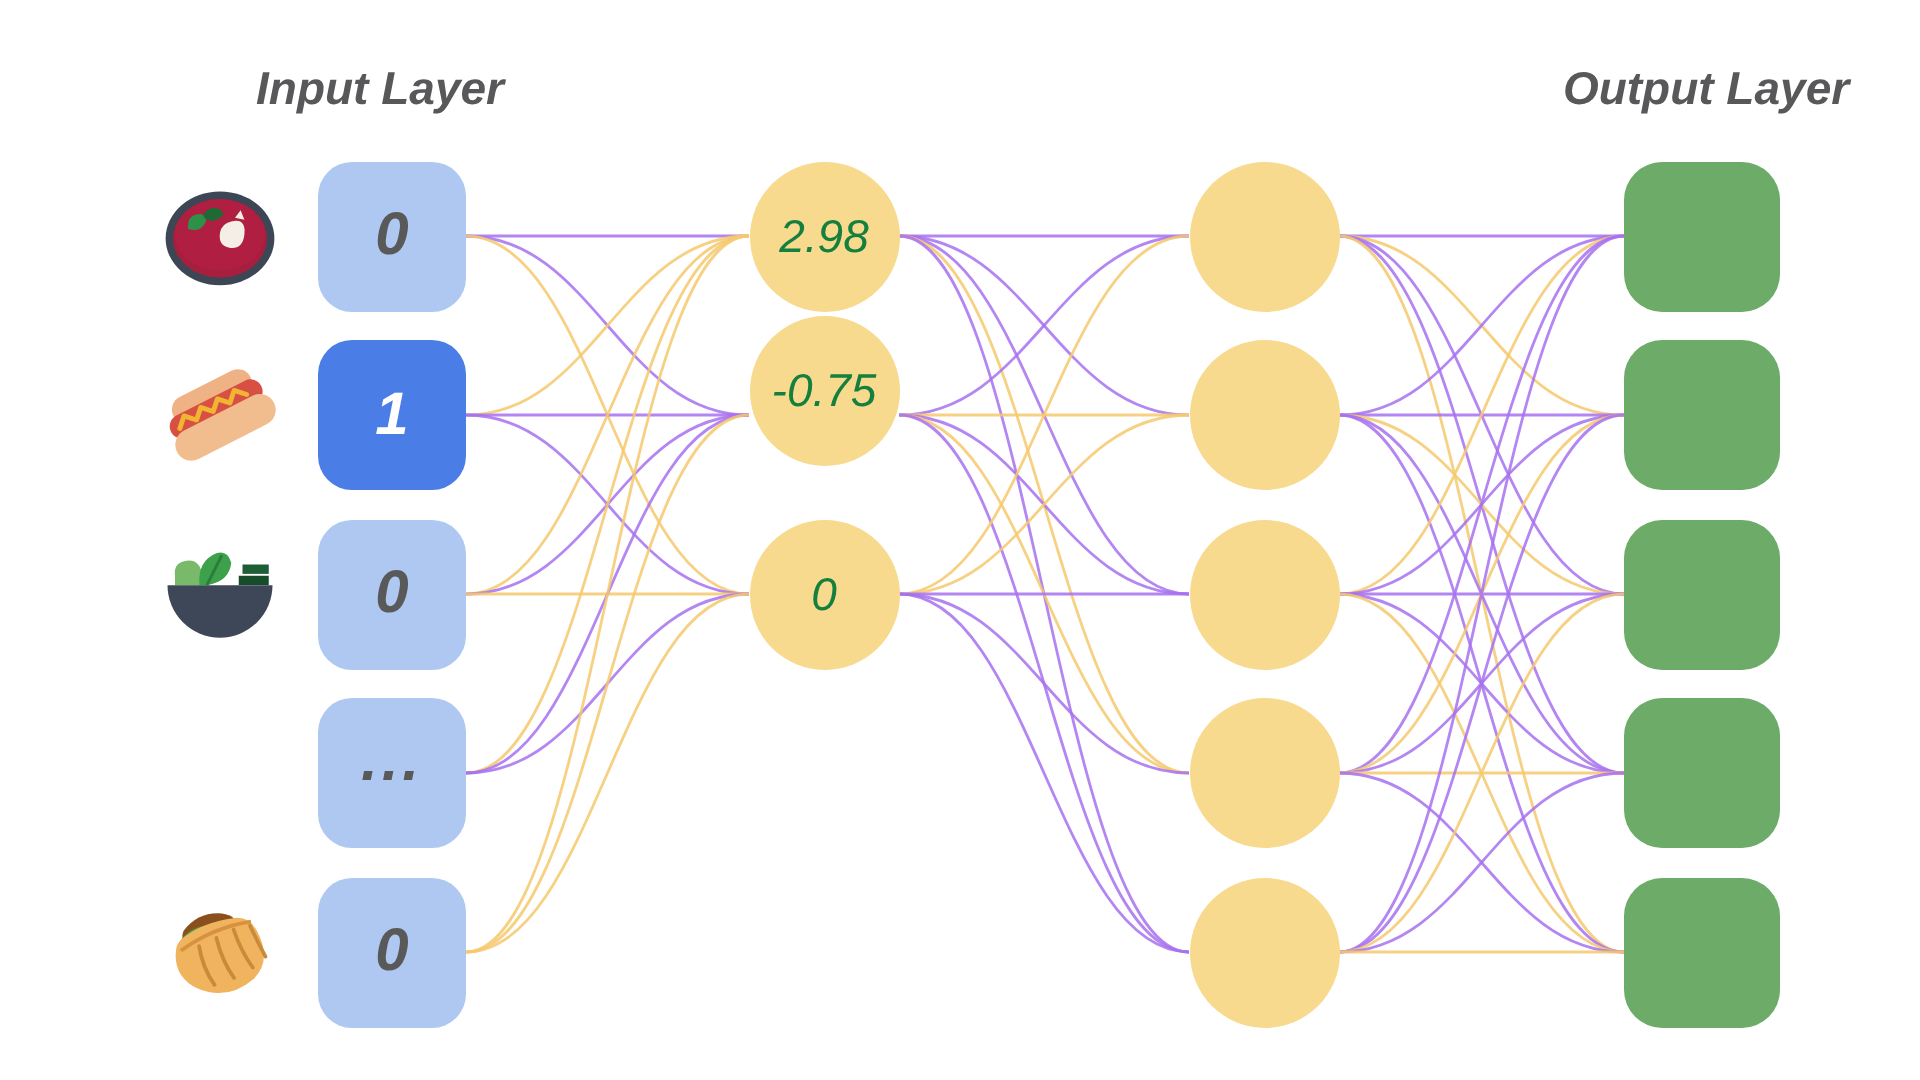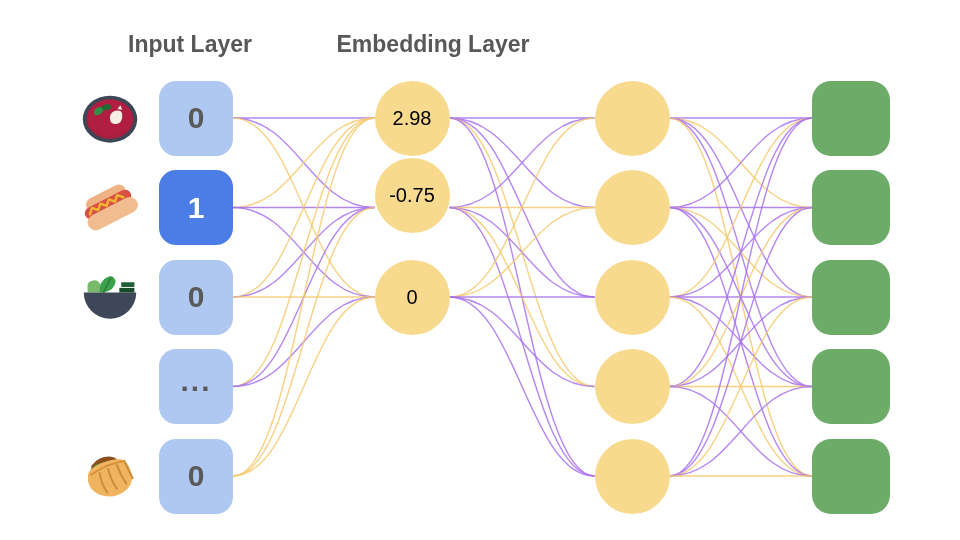--- a/index.html
+++ b/index.html
@@ -1,34 +1,34 @@
 <!DOCTYPE html>
 <html><head>
 <meta charset="utf-8">
 <style>
   html,body{margin:0;padding:0;}
   body{
     width:960px;height:540px;position:relative;background:#ffffff;
     font-family:"Liberation Sans","DejaVu Sans",sans-serif;overflow:hidden;
   }
-  .stage{position:absolute;inset:0;}
+  .stage{position:absolute;inset:0;font-style:italic;}
   #edge-svg{position:absolute;left:0;top:0;width:960px;height:540px;}
   .layer-title{
     position:absolute;top:31px;transform:translateX(-50%);
     font-size:23px;font-weight:bold;color:#58585a;white-space:nowrap;
   }
   .node{position:absolute;display:flex;align-items:center;justify-content:center;box-sizing:border-box;}
   .input-node{
     width:74px;height:75px;border-radius:17px;background:#afc8f1;
     color:#595959;font-size:30px;font-weight:bold;
   }
   .input-node.active{background:#4a7de5;color:#ffffff;}
   .embed-node,.hidden-node{
     width:75px;height:75px;border-radius:50%;background:#f8da8e;
-    color:#000000;font-size:20px;font-weight:normal;
+    color:#15803d;font-size:23px;font-weight:normal;
   }
   .output-node{width:78px;height:75px;border-radius:19px;background:#6cab68;}
   .input-icon{position:absolute;width:60px;height:54px;}
   .ellipsis{letter-spacing:2px;line-height:0.4;padding-bottom:12px;}
 </style>
 </head>
 <body>
 
 <div class="stage">
   <svg id="edge-svg" xmlns="http://www.w3.org/2000/svg">
@@ -83,21 +83,21 @@
       <path d="M669.5,386.5 C733.625,386.5 747.875,386.5 812,386.5" fill="none" stroke="#f6c96d" stroke-width="1.4" stroke-opacity="0.85"></path>
       <path d="M669.5,386.5 C733.625,386.5 747.875,476 812,476" fill="none" stroke="#a771f0" stroke-width="1.4" stroke-opacity="0.85"></path>
       <path d="M669.5,476 C733.625,476 747.875,118 812,118" fill="none" stroke="#a771f0" stroke-width="1.4" stroke-opacity="0.85"></path>
       <path d="M669.5,476 C733.625,476 747.875,207.5 812,207.5" fill="none" stroke="#a771f0" stroke-width="1.4" stroke-opacity="0.85"></path>
       <path d="M669.5,476 C733.625,476 747.875,297 812,297" fill="none" stroke="#f6c96d" stroke-width="1.4" stroke-opacity="0.85"></path>
       <path d="M669.5,476 C733.625,476 747.875,386.5 812,386.5" fill="none" stroke="#a771f0" stroke-width="1.4" stroke-opacity="0.85"></path>
       <path d="M669.5,476 C733.625,476 747.875,476 812,476" fill="none" stroke="#f6c96d" stroke-width="1.4" stroke-opacity="0.85"></path>
     </svg>
 
   <div class="layer-title" style="left:190px">Input Layer</div>
-  <div class="layer-title" style="left:433px">Embedding Layer</div>
+  <div class="layer-title" style="left:853px">Output Layer</div>
 
   <div id="nodes">
       <div class="node input-node" style="left: 159px; top: 80.5px;">0</div>
       <div class="input-icon" style="left: 80px; top: 92px;">
   <svg viewBox="0 0 64 56" xmlns="http://www.w3.org/2000/svg">
     <ellipse cx="32" cy="29" rx="29" ry="25" fill="#3d4654"></ellipse>
     <ellipse cx="32" cy="29" rx="25" ry="21" fill="#a81e3f"></ellipse>
     <ellipse cx="32" cy="27" rx="24" ry="19" fill="#b01f42"></ellipse>
     <path d="M38 20 q8 -2 7 7 q-1 8 -8 7 q-6 -1 -5 -8 q1 -5 6 -6 z" fill="#f3efe6"></path>
     <path d="M40 18 l3 -4 l2 5 z" fill="#f3efe6"></path>

